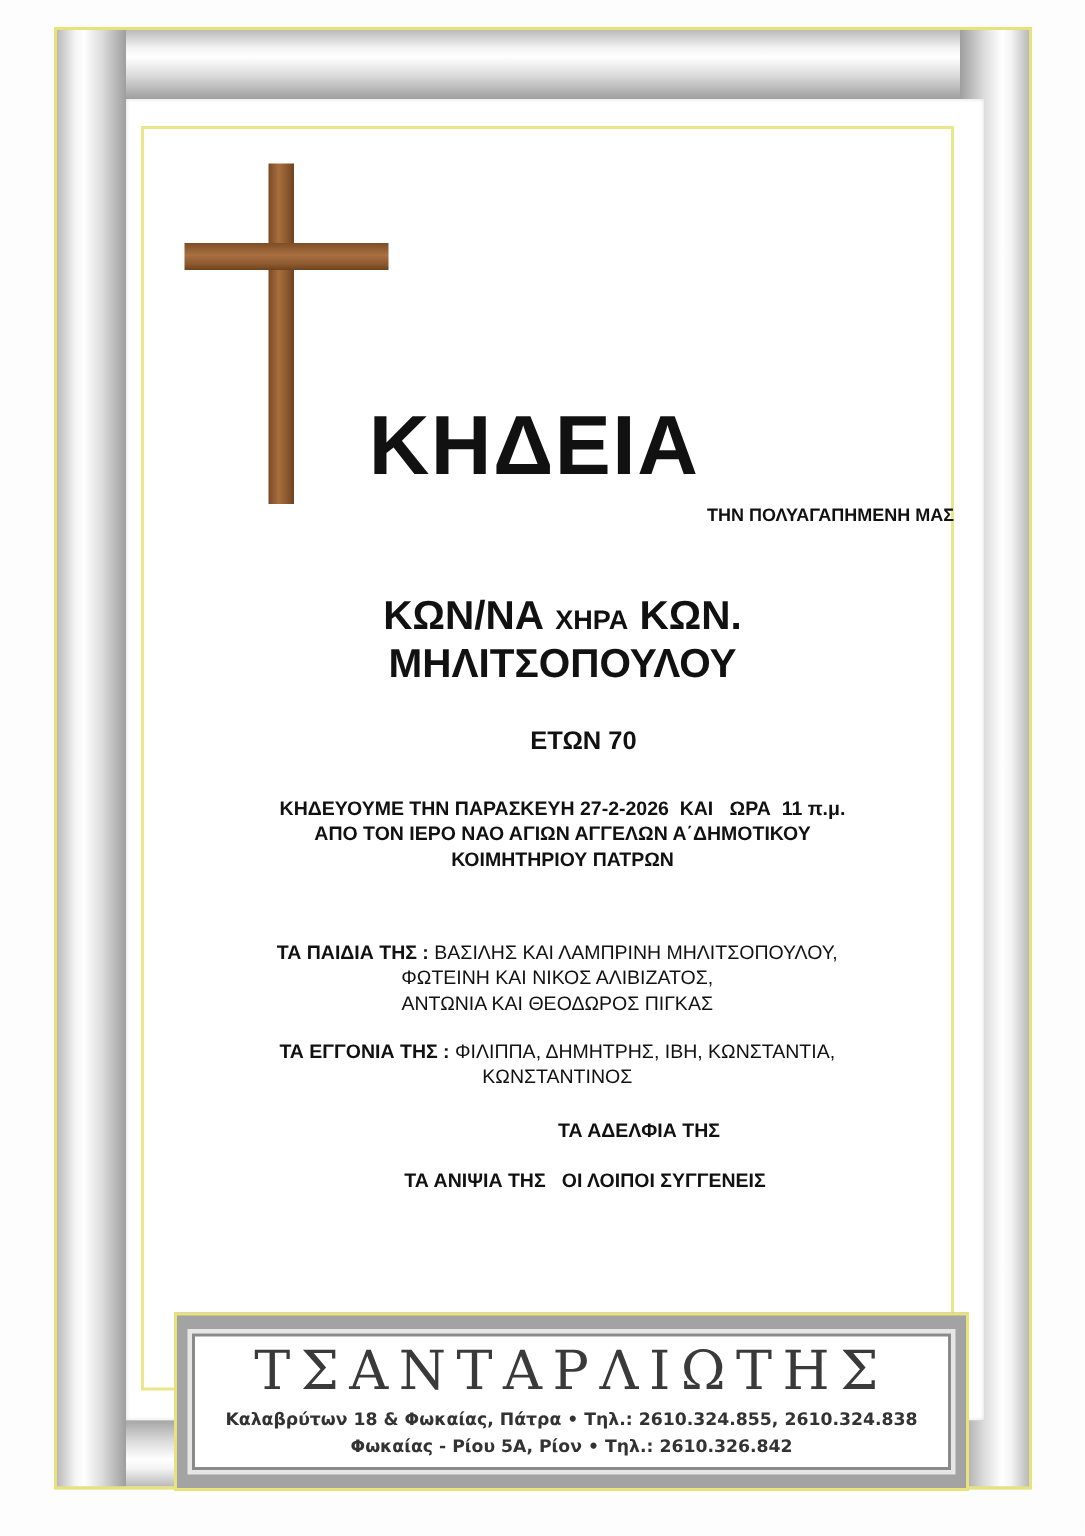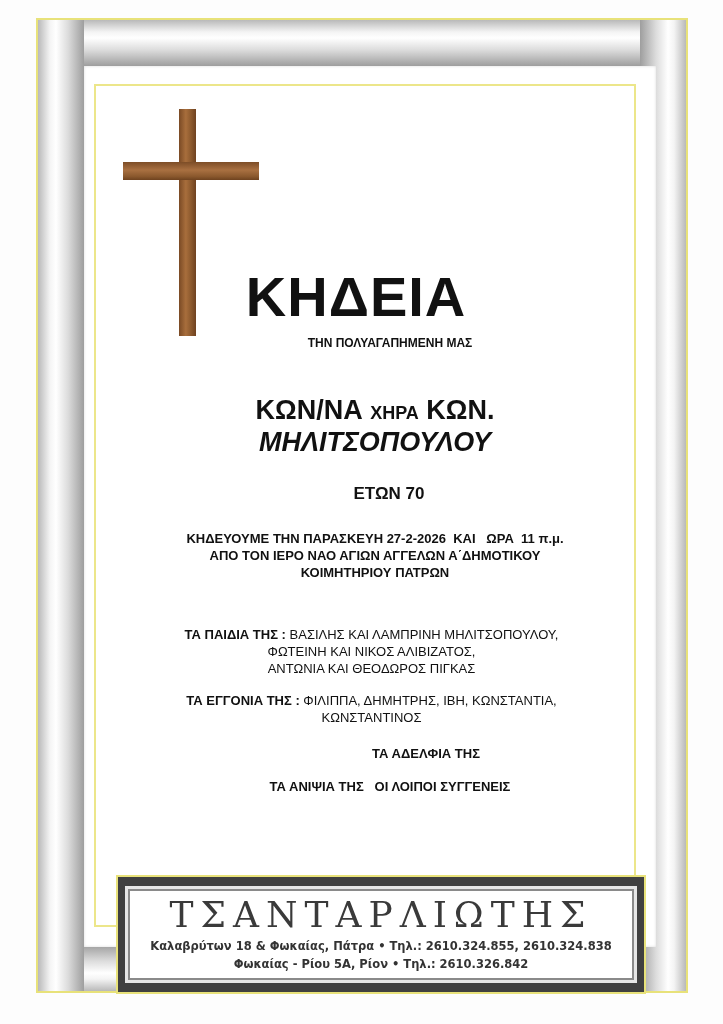--- a/index.html
+++ b/index.html
@@ -34,39 +34,39 @@
   }
   .cross-h {
     position:absolute; left:123px; top:162px; width:136px; height:18px;
     background:linear-gradient(180deg,#7d4d27,#a97041 45%,#8a582d 80%,#6e421f);
   }
   .text-block { position:absolute; left:94px; width:542px; text-align:center; }
   .title {
     top:262px; left:94px; width:468px; padding-left:56px; box-sizing:border-box;
     font-size:56px; font-weight:bold; letter-spacing:1px; line-height:70px;
   }
-  .subtitle { top:336px; font-size:12px; font-weight:bold; padding-left:50px; box-sizing:border-box; }
+  .subtitle { top:336px; font-size:12px; font-weight:bold; padding-left:50px; box-sizing:border-box;text-align:right; }
   .name-line1, .name-line2 { font-size:27px; font-weight:bold; line-height:30px; }
   .name-line1 { top:395px; padding-left:20px; box-sizing:border-box; }
   .name-line1 .small { font-size:18px; }
-  .name-line2 { top:427px; padding-left:20px; box-sizing:border-box;font-style:italic; }
+  .name-line2 { top:427px; padding-left:20px; box-sizing:border-box; }
   .age { top:484px; font-size:17px; font-weight:bold; padding-left:20px; box-sizing:border-box;margin-left:14px; }
   .funeral { top:530px; font-size:13px; font-weight:bold; line-height:17px; padding-left:20px; box-sizing:border-box; }
   .funeral div { white-space:pre; }
   .relatives { font-size:13px; line-height:17px; padding-left:13px; box-sizing:border-box; }
   .relatives .label { font-weight:bold; }
   .children { top:626px; }
   .grandchildren { top:692px; }
   .siblings { top:746px; font-size:13px; font-weight:bold; padding-left:50px; box-sizing:border-box;margin-left:36px; }
   .nieces { top:779px; font-size:13px; font-weight:bold; padding-left:50px; box-sizing:border-box; white-space:pre; }
 
   .logo-box {
     position:absolute; left:116px; top:875px; width:530px; height:119px;
     box-sizing:border-box; border:2px solid #e8e27a;
-    background:#404040;
+    background:#a3a3a3;
   }
   .logo-inner {
     position:absolute; left:10px; top:12px; right:10px; bottom:12px;
     border:2px solid #8a8a8a; background:#ffffff;
     box-shadow: 0 0 0 3px #e6e6e6;
   }
   .logo-name {
     position:absolute; left:0; right:0; top:2px; text-align:center;
     font-family:"DejaVu Serif", serif; font-size:36px; letter-spacing:7px; color:#3a3a3a;
     line-height:44px;

